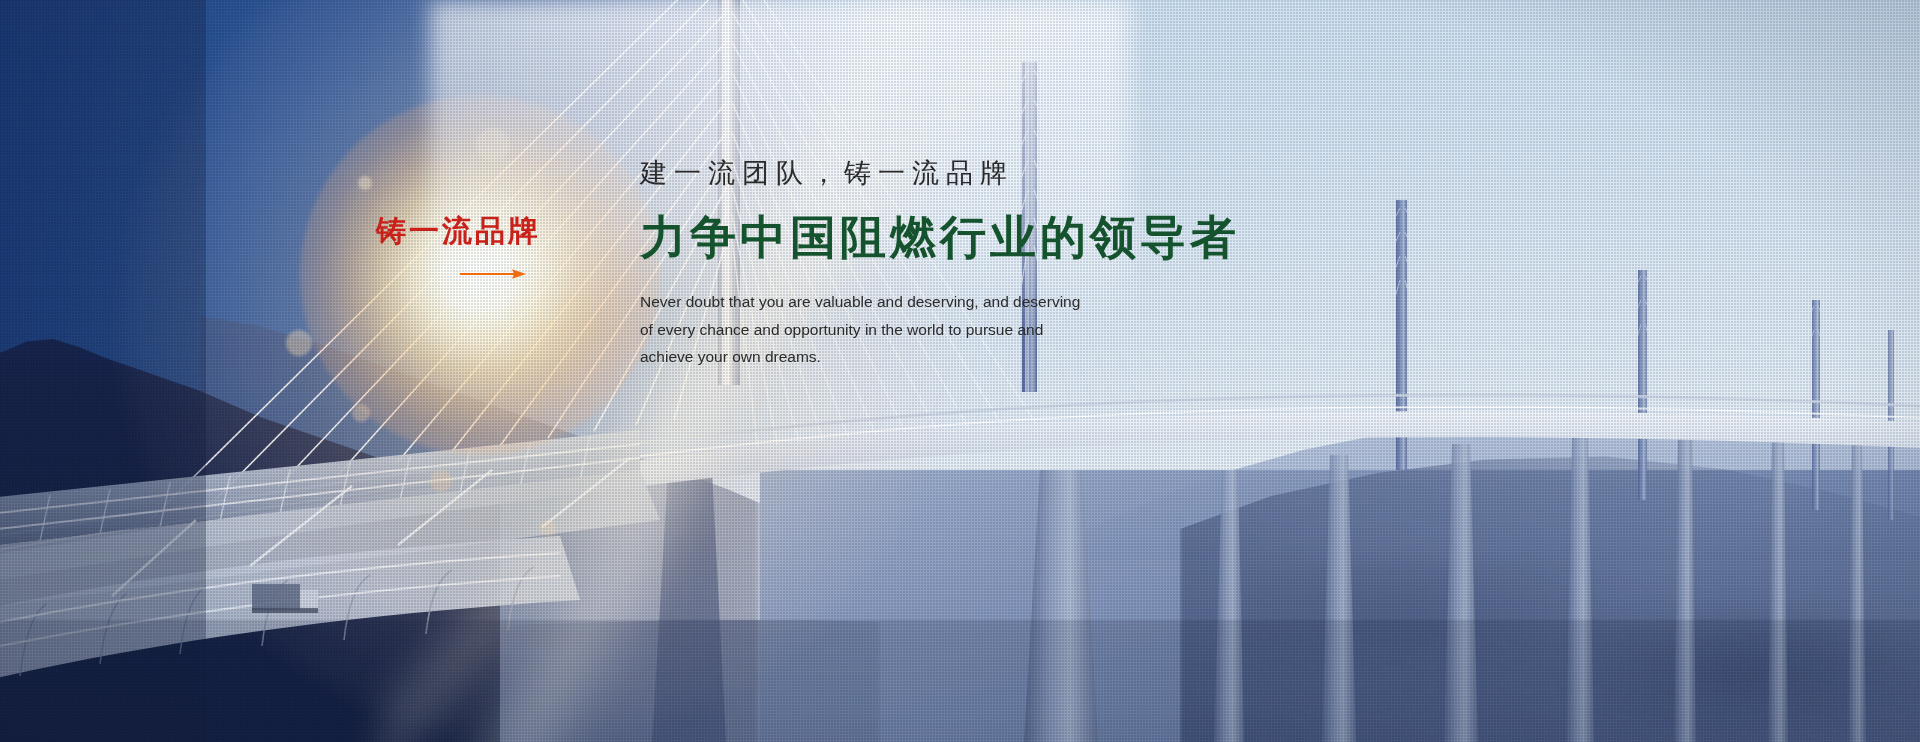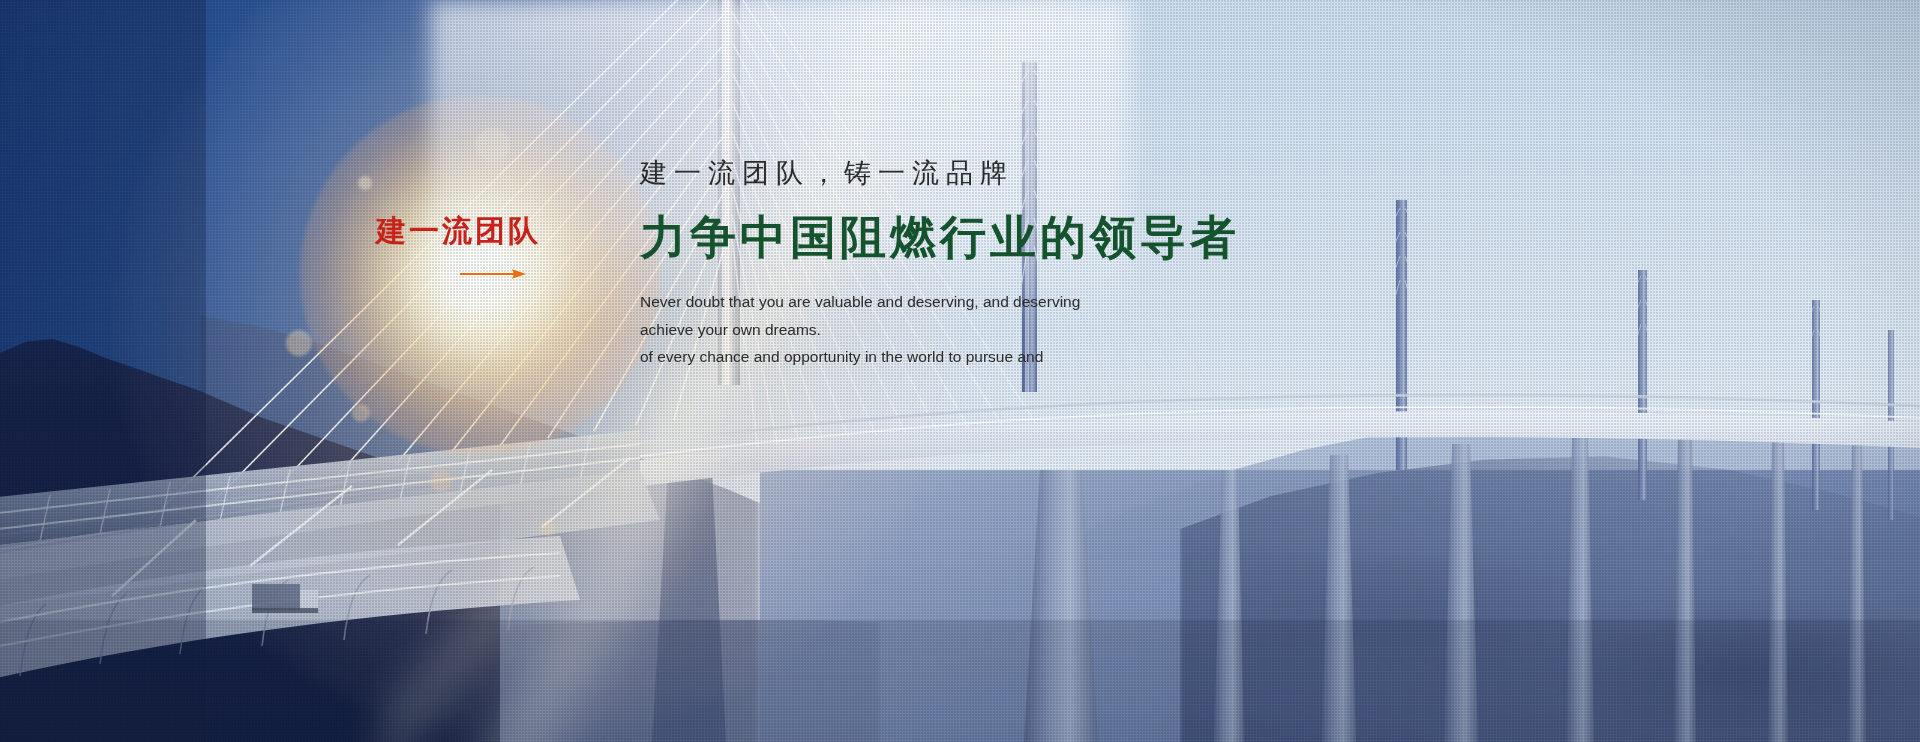--- a/index.html
+++ b/index.html
@@ -393,33 +393,33 @@
   <div class="white-wash"></div>
 
   <div class="left-dark-band"></div>
   <div class="bottom-dark-band"></div>
   <div class="vignette"></div>
   <div class="halftone"></div>
 
   <div class="content">
 
     <div class="logo-block">
-      <div class="logo-text">建一流团队</div>
+      <div class="logo-text">铸一流品牌</div>
       <div class="logo-arrow">
         <svg width="66" height="12" viewBox="0 0 66 12">
           <line x1="0" y1="6" x2="58" y2="6" stroke="#ee6b10" stroke-width="1.8"></line>
           <polygon points="66,6 52,1.2 54,6 52,10.8" fill="#ee6b10"></polygon>
         </svg>
       </div>
     </div>
 
     <div class="copy">
       <div class="headline-1">建一流团队，铸一流品牌</div>
       <div class="headline-2">力争中国阻燃行业的领导者</div>
       <div class="subcopy">
         <span>Never doubt that you are valuable and deserving, and deserving</span>
+        <span> of every chance and opportunity in the world to pursue and</span>
         <span>achieve your own dreams.</span>
-        <span> of every chance and opportunity in the world to pursue and</span>
       </div>
     </div>
 
   </div>
 </div>
 
 </body></html>

